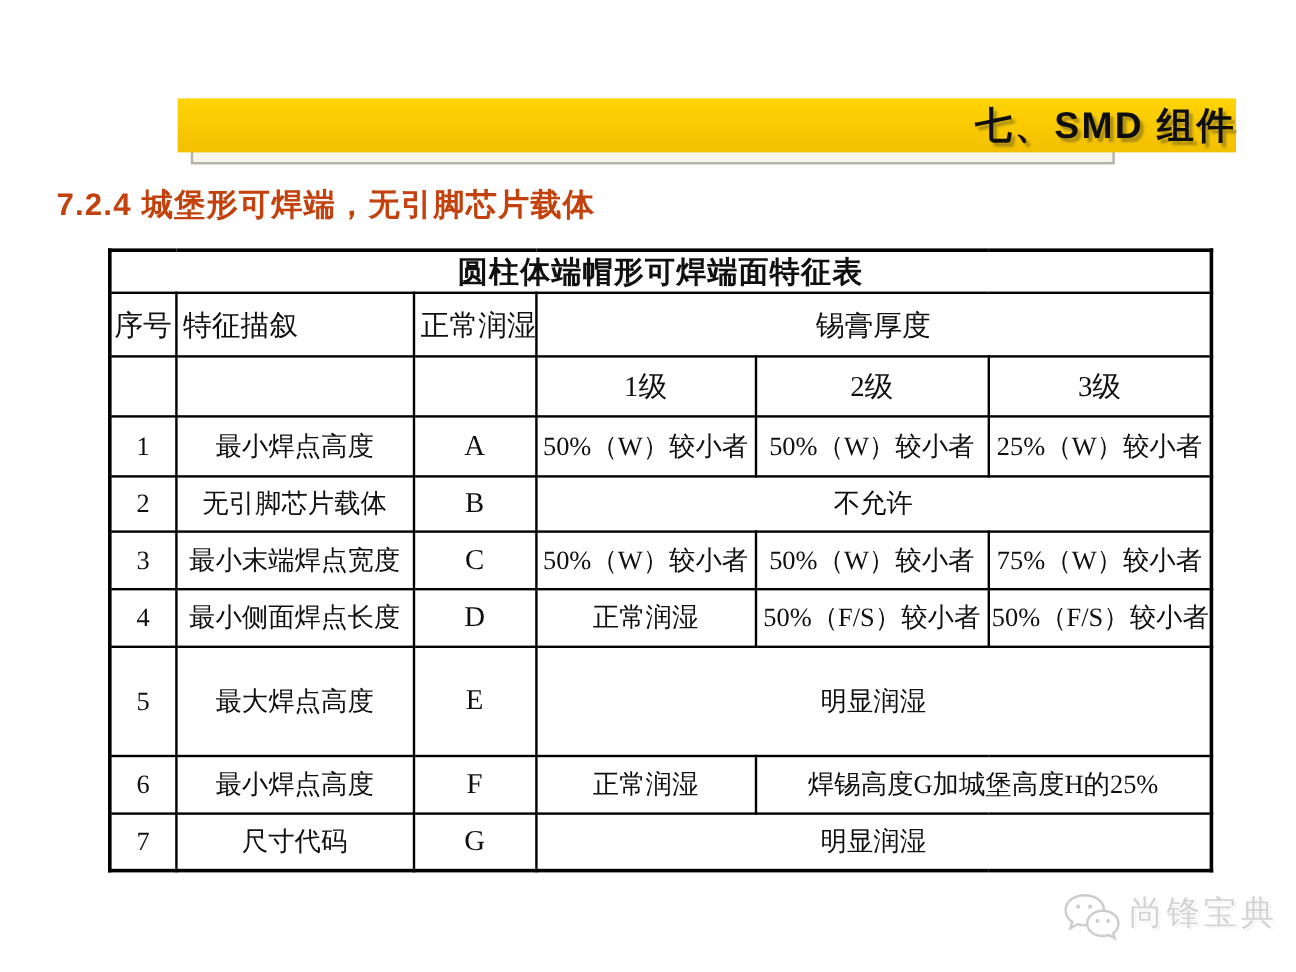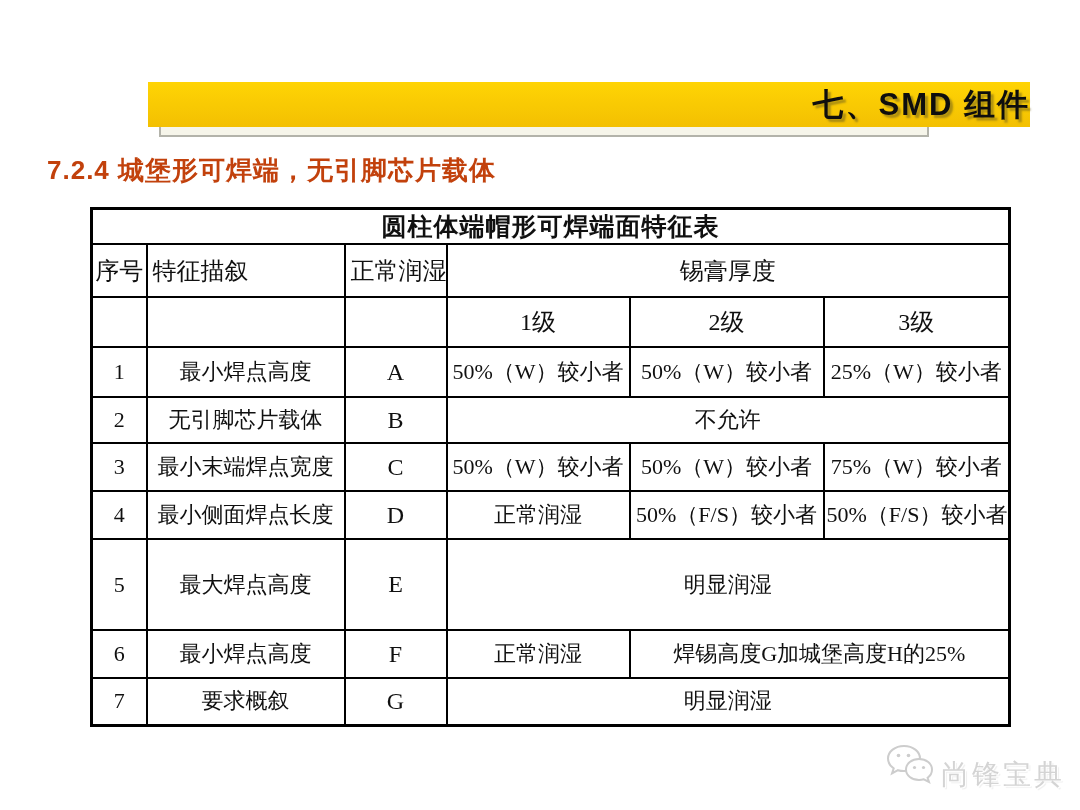--- a/index.html
+++ b/index.html
@@ -73,21 +73,21 @@
   .tbl td.t-head    { font-size: 24px; }
   .tbl td.t-left    { text-align: left; padding-left: 5px; }
   .tbl td.t-level   { font-size: 24px; }
   .tbl td.t-code    { font-size: 24px; }
 
   
   .watermark {
     position: absolute;
     left: 882px; top: 742px;
     display: flex;
-    align-items: flex-end;
+    align-items: flex-start;
     gap: 5px;
   }
   .wm-text {
     font-family: "Liberation Sans", "DejaVu Sans", sans-serif;
     font-size: 28px;
     color: #d4d4d4;
     letter-spacing: 3px;
     text-shadow: 1px 1px 0 #ffffff, 2px 2px 1px #efefef;
     white-space: nowrap;
   }
@@ -169,21 +169,21 @@
       </tr>
       <tr style="height:47px">
         <td>6</td>
         <td>最小焊点高度</td>
         <td class="t-code">F</td>
         <td>正常润湿</td>
         <td colspan="2">焊锡高度G加城堡高度H的25%</td>
       </tr>
       <tr style="height:47px">
         <td>7</td>
-        <td>要求概叙</td>
+        <td>尺寸代码</td>
         <td class="t-code">G</td>
         <td colspan="3">明显润湿</td>
       </tr>
     </tbody>
   </table>
 
   <div class="watermark">
     <span>
       <svg width="54" height="48" viewBox="0 0 54 48">
         <g fill="#ffffff" stroke="#cdcdcd" stroke-width="2">

